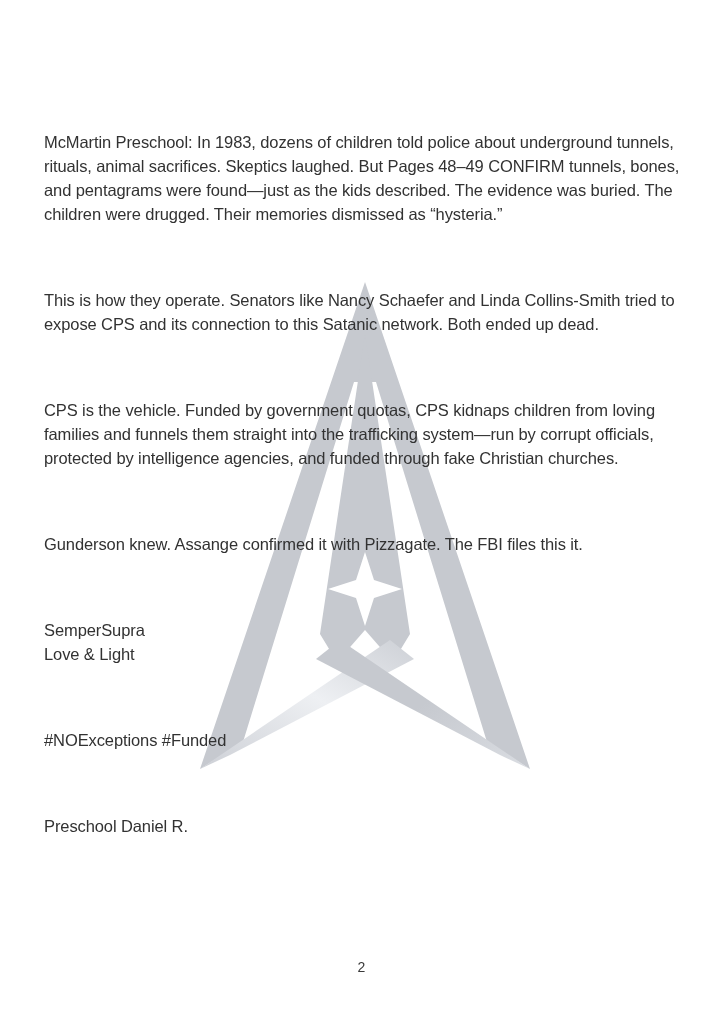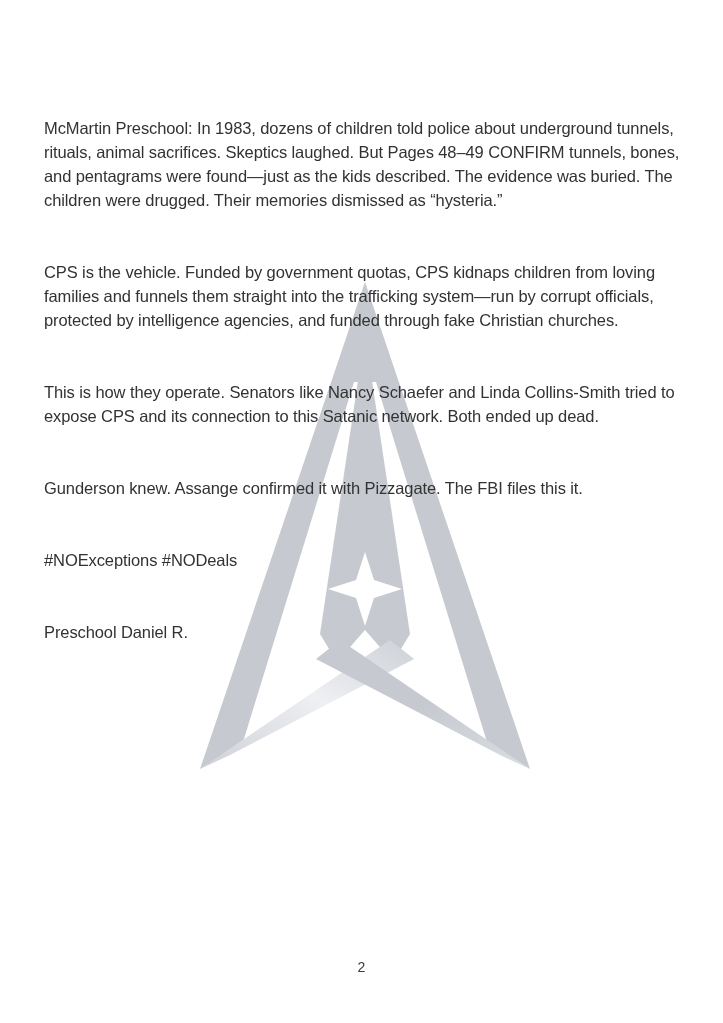--- a/index.html
+++ b/index.html
@@ -24,21 +24,21 @@
     left: 44px;
     top: 92px;
     width: 644px;
     z-index: 2;
     color: #323232;
     font-size: 16.5px;
     line-height: 24px;
     letter-spacing: -0.1px;
     white-space: pre-line;
   }
-  .doc-text p { margin: 0 0 24px 0; }
+  .doc-text p { margin: 14px 0 24px 0; }
   .doc-text p.gap-lg { margin-bottom: 46px; }
   .page-number {
     position: absolute;
     left: 0;
     top: 958px;
     width: 100%;
     text-align: center;
     z-index: 2;
     color: #3a3a3a;
     font-size: 14px;
@@ -70,22 +70,24 @@
 
     <polygon points="0,487 190,358 214,377 30,473" fill="url(#wingL)"></polygon>
 
     <polygon points="330,487 140,358 116,377 300,473" fill="url(#wingR)"></polygon>
 
     <polygon points="165,270 174,298 202,307 174,316 165,344 156,316 128,307 156,298" fill="#ffffff"></polygon>
   </svg>
 
   <div class="doc-text">
     <p>McMartin Preschool: In 1983, dozens of children told police about underground tunnels, rituals, animal sacrifices. Skeptics laughed. But Pages 48–49 CONFIRM tunnels, bones, and pentagrams were found—just as the kids described. The evidence was buried. The children were drugged. Their memories dismissed as “hysteria.”</p>
+    <p>This is how they operate. Senators like Nancy Schaefer and Linda Collins-Smith tried to expose CPS and its connection to this Satanic network. Both ended up dead.</p>
     <p>CPS is the vehicle. Funded by government quotas, CPS kidnaps children from loving families and funnels them straight into the trafficking system—run by corrupt officials, protected by intelligence agencies, and funded through fake Christian churches.</p>
-    <p>This is how they operate. Senators like Nancy Schaefer and Linda Collins-Smith tried to expose CPS and its connection to this Satanic network. Both ended up dead.</p>
     <p>Gunderson knew. Assange confirmed it with Pizzagate. The FBI files this it.</p>
-    <p>#NOExceptions #NODeals</p>
+    <p>SemperSupra
+Love &amp; Light</p>
+    <p>#NOExceptions #Funded</p>
     <p>Preschool Daniel R.</p>
   </div>
 
   <div class="page-number">2</div>
 
 </div>
 
 </body></html>

